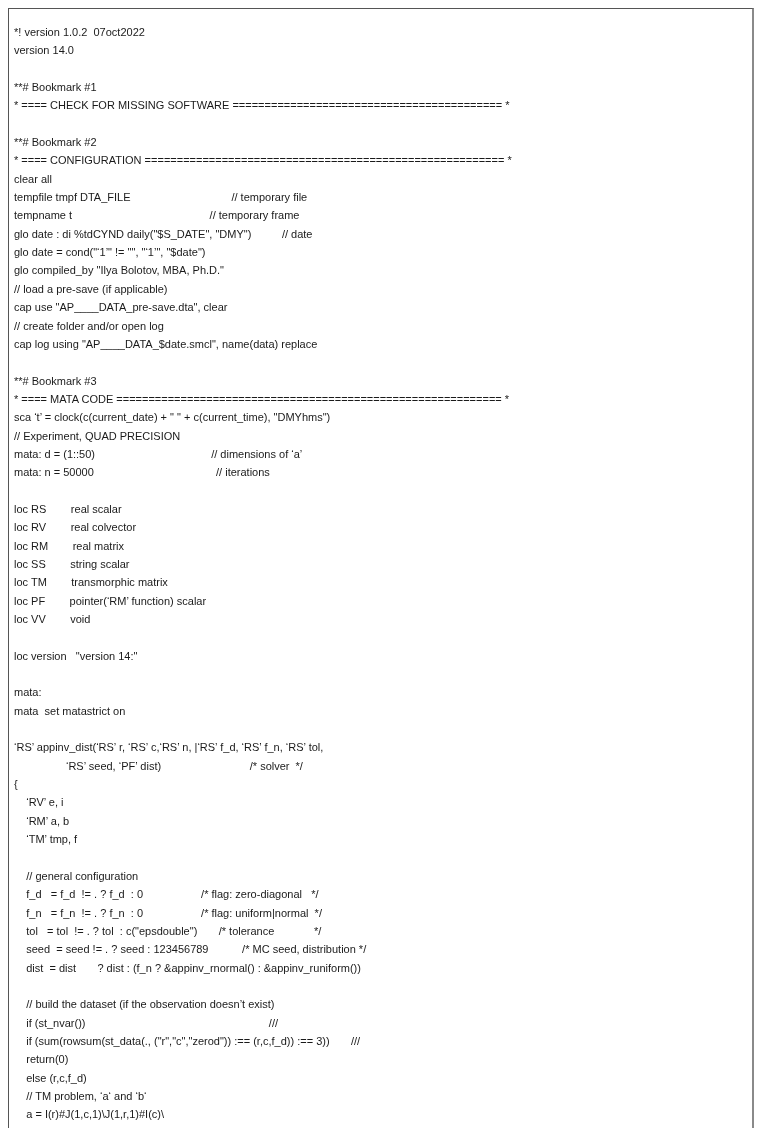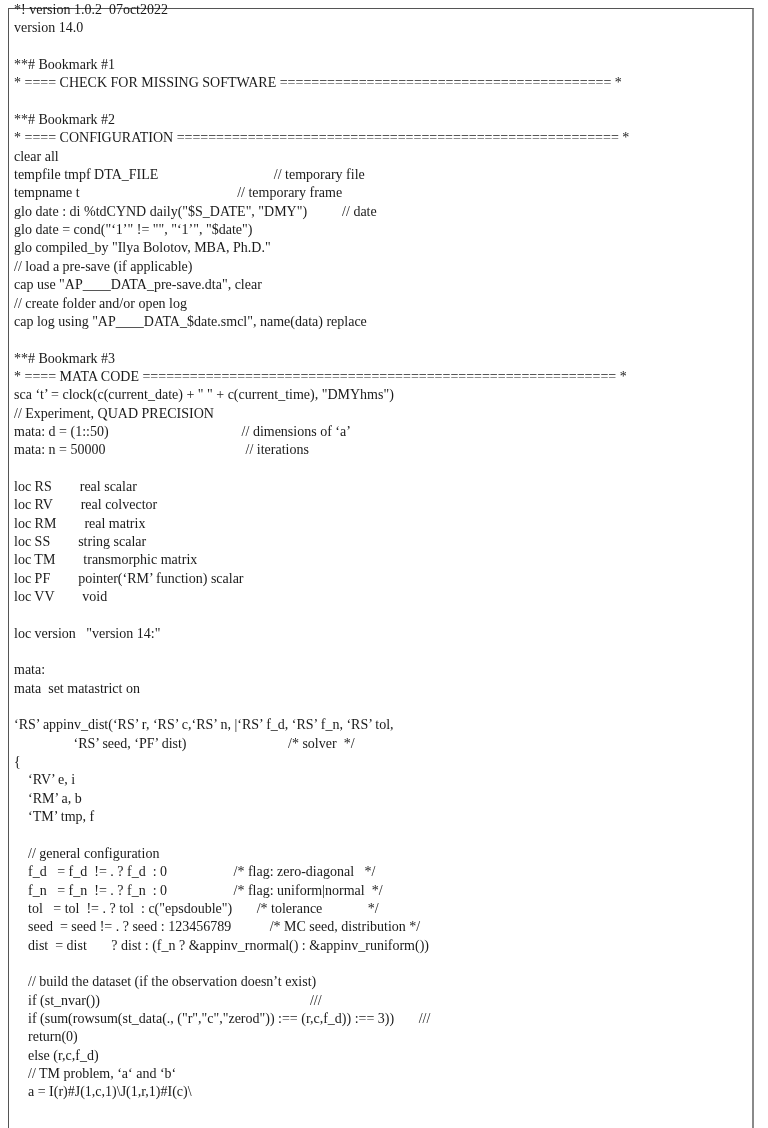--- a/index.html
+++ b/index.html
@@ -3,23 +3,23 @@
 <meta charset="utf-8">
 <style>
   html, body { margin: 0; padding: 0; background: #ffffff; }
   body { width: 768px; height: 1128px; overflow: hidden; position: relative; }
   .frame {
     position: absolute; left: 8px; top: 8px; width: 746px; height: 1130px;
     border-left: 1.5px solid #555; border-top: 1.5px solid #555; border-right: 2px solid #8a8a8a;
     box-sizing: border-box;
   }
   .code {
-    position: absolute; left: 14px; top: 1px; margin: 0;
-    font-family: Liberation Serif, serif;
-    font-size: 14px; line-height: 18.35px; color: #1a1a1a;
+    position: absolute; left: 14px; top: 23px; margin: 0;
+    font-family: Liberation Sans, sans-serif;
+    font-size: 11px; line-height: 18.35px; color: #1a1a1a;
     white-space: pre;
   }
   .line { display: block; height: 18.35px; }
 </style>
 </head>
 <body>
 
 <div class="frame"></div>
 
 <pre class="code" id="code"><span class="line">*! version 1.0.2  07oct2022</span><span class="line">version 14.0</span><span class="line"> </span><span class="line">**# Bookmark #1</span><span class="line">* ==== CHECK FOR MISSING SOFTWARE ========================================== *</span><span class="line"> </span><span class="line">**# Bookmark #2</span><span class="line">* ==== CONFIGURATION ======================================================== *</span><span class="line">clear all</span><span class="line">tempfile tmpf DTA_FILE                                 // temporary file</span><span class="line">tempname t                                             // temporary frame</span><span class="line">glo date : di %tdCYND daily("$S_DATE", "DMY")          // date</span><span class="line">glo date = cond("‘1’" != "", "‘1’", "$date")</span><span class="line">glo compiled_by "Ilya Bolotov, MBA, Ph.D."</span><span class="line">// load a pre-save (if applicable)</span><span class="line">cap use "AP____DATA_pre-save.dta", clear</span><span class="line">// create folder and/or open log</span><span class="line">cap log using "AP____DATA_$date.smcl", name(data) replace</span><span class="line"> </span><span class="line">**# Bookmark #3</span><span class="line">* ==== MATA CODE ============================================================ *</span><span class="line">sca ‘t’ = clock(c(current_date) + " " + c(current_time), "DMYhms")</span><span class="line">// Experiment, QUAD PRECISION</span><span class="line">mata: d = (1::50)                                      // dimensions of ‘a’</span><span class="line">mata: n = 50000                                        // iterations</span><span class="line"> </span><span class="line">loc RS        real scalar</span><span class="line">loc RV        real colvector</span><span class="line">loc RM        real matrix</span><span class="line">loc SS        string scalar</span><span class="line">loc TM        transmorphic matrix</span><span class="line">loc PF        pointer(‘RM’ function) scalar</span><span class="line">loc VV        void</span><span class="line"> </span><span class="line">loc version   "version 14:"</span><span class="line"> </span><span class="line">mata:</span><span class="line">mata  set matastrict on</span><span class="line"> </span><span class="line">‘RS’ appinv_dist(‘RS’ r, ‘RS’ c,‘RS’ n, |‘RS’ f_d, ‘RS’ f_n, ‘RS’ tol,</span><span class="line">                 ‘RS’ seed, ‘PF’ dist)                             /* solver  */</span><span class="line">{</span><span class="line">    ‘RV’ e, i</span><span class="line">    ‘RM’ a, b</span><span class="line">    ‘TM’ tmp, f</span><span class="line"> </span><span class="line">    // general configuration</span><span class="line">    f_d   = f_d  != . ? f_d  : 0                   /* flag: zero-diagonal   */</span><span class="line">    f_n   = f_n  != . ? f_n  : 0                   /* flag: uniform|normal  */</span><span class="line">    tol   = tol  != . ? tol  : c("epsdouble")       /* tolerance             */</span><span class="line">    seed  = seed != . ? seed : 123456789           /* MC seed, distribution */</span><span class="line">    dist  = dist       ? dist : (f_n ? &amp;appinv_rnormal() : &amp;appinv_runiform())</span><span class="line"> </span><span class="line">    // build the dataset (if the observation doesn’t exist)</span><span class="line">    if (st_nvar())                                                            ///</span><span class="line">    if (sum(rowsum(st_data(., ("r","c","zerod")) :== (r,c,f_d)) :== 3))       ///</span><span class="line">    return(0)</span><span class="line">    else (r,c,f_d)</span><span class="line">    // TM problem, ‘a‘ and ‘b‘</span><span class="line">    a = I(r)#J(1,c,1)\J(1,r,1)#I(c)\</span></pre>

